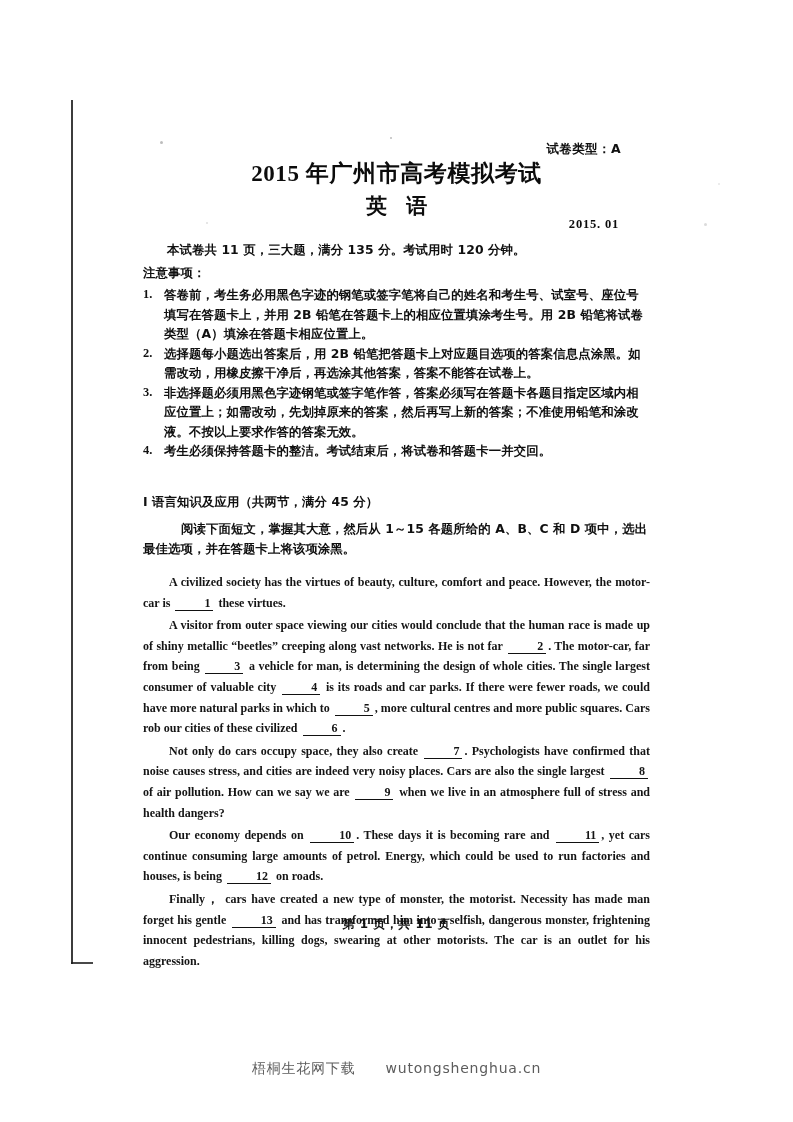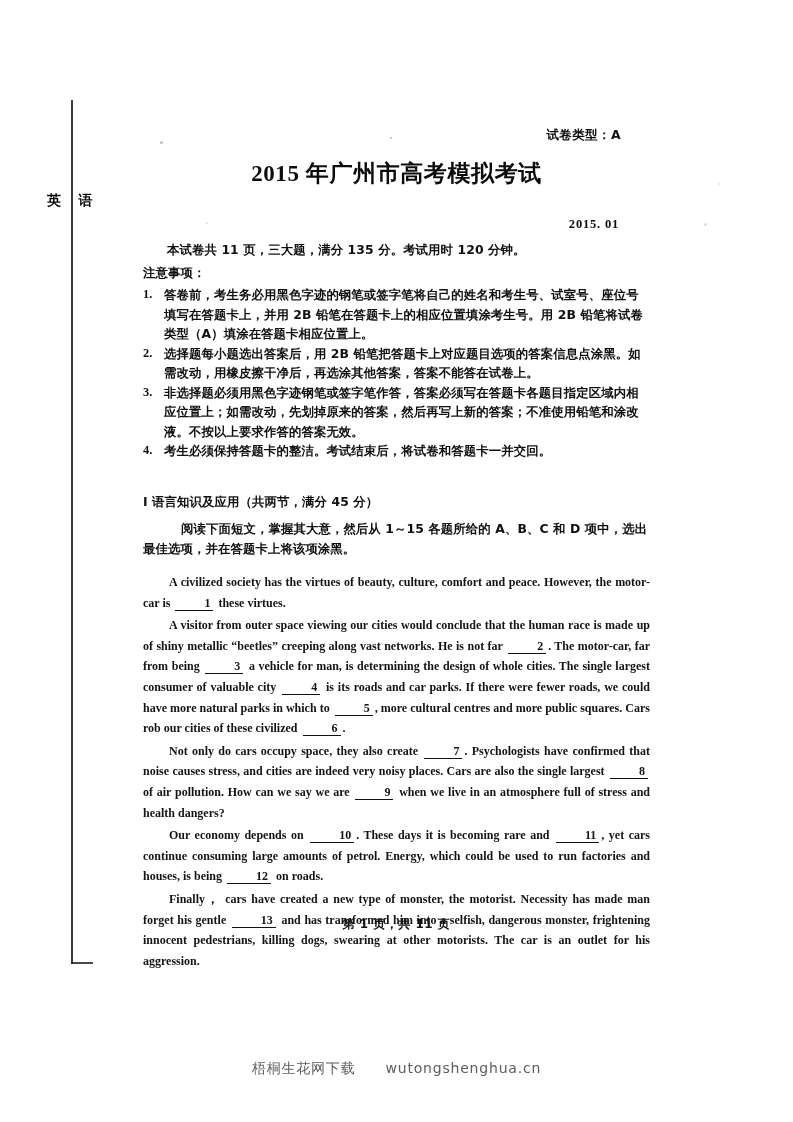--- a/index.html
+++ b/index.html
@@ -52,46 +52,46 @@
   .speck.s4 { left: 206px; top: 222px; width: 2px; height: 2px; opacity:.5;}
   .speck.s5 { left: 470px; top: 921px; width: 3px; height: 3px; opacity:.6;}
   .speck.s6 { left: 528px; top: 918px; width: 2px; height: 2px; opacity:.5;}
   .speck.s7 { left: 273px; top: 774px; width: 2px; height: 2px; opacity:.45;}
   .speck.s8 { left: 718px; top: 183px; width: 2px; height: 2px; opacity:.4;}
 
   
   #paper-type {
     position: absolute;
     right: 172px;
-    top: 125px;
+    top: 139px;
     font-size: 12.5px;
     font-weight: 700;
     letter-spacing: .4px;
     white-space: nowrap;
   }
   #exam-title {
     position: absolute;
     left: 0;
     right: 0;
     top: 158px;
     text-align: center;
     font-size: 23px;
     font-weight: 700;
     letter-spacing: .6px;
   }
   #subject-title {
     position: absolute;
     left: 0;
     right: 0;
     top: 192px;
-    font-size: 14px;
+    text-align: center;
+    font-size: 21px;
     font-weight: 700;
     letter-spacing: 7px;
     text-indent: 7px;
-    margin-left: 40px;
   }
   #exam-date {
     position: absolute;
     right: 174px;
     top: 217px;
     font-size: 12.5px;
     font-weight: 700;
     letter-spacing: .8px;
   }
 

